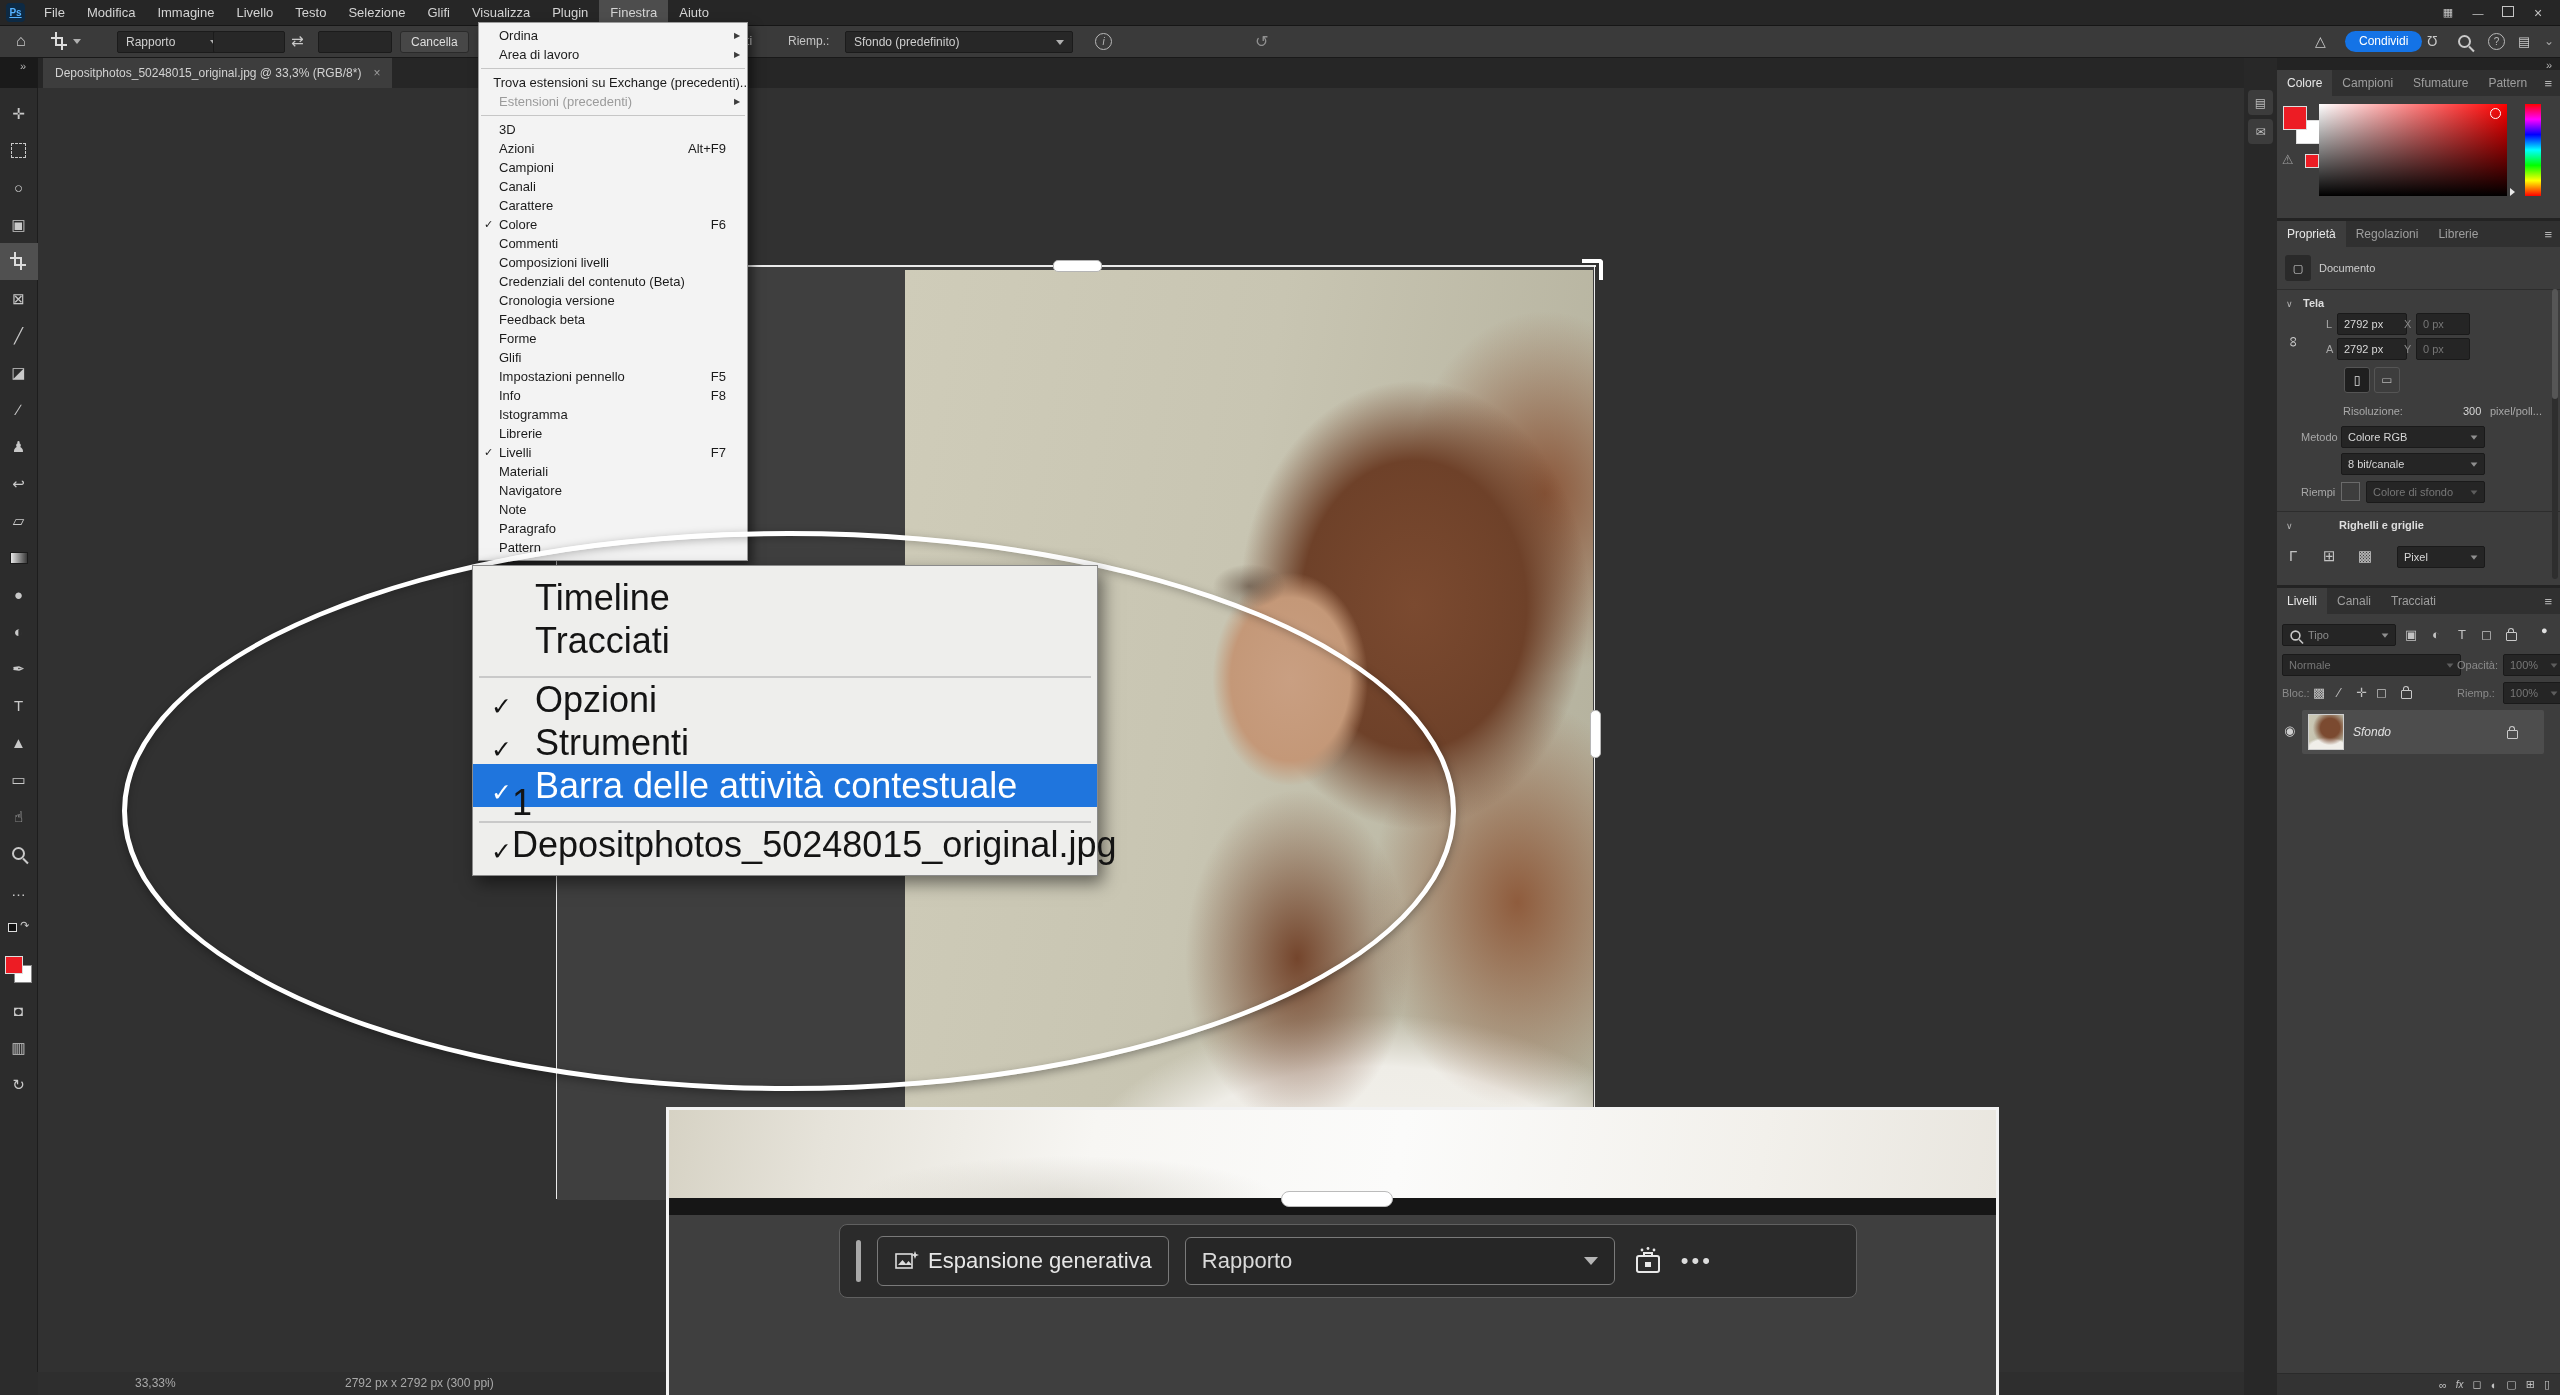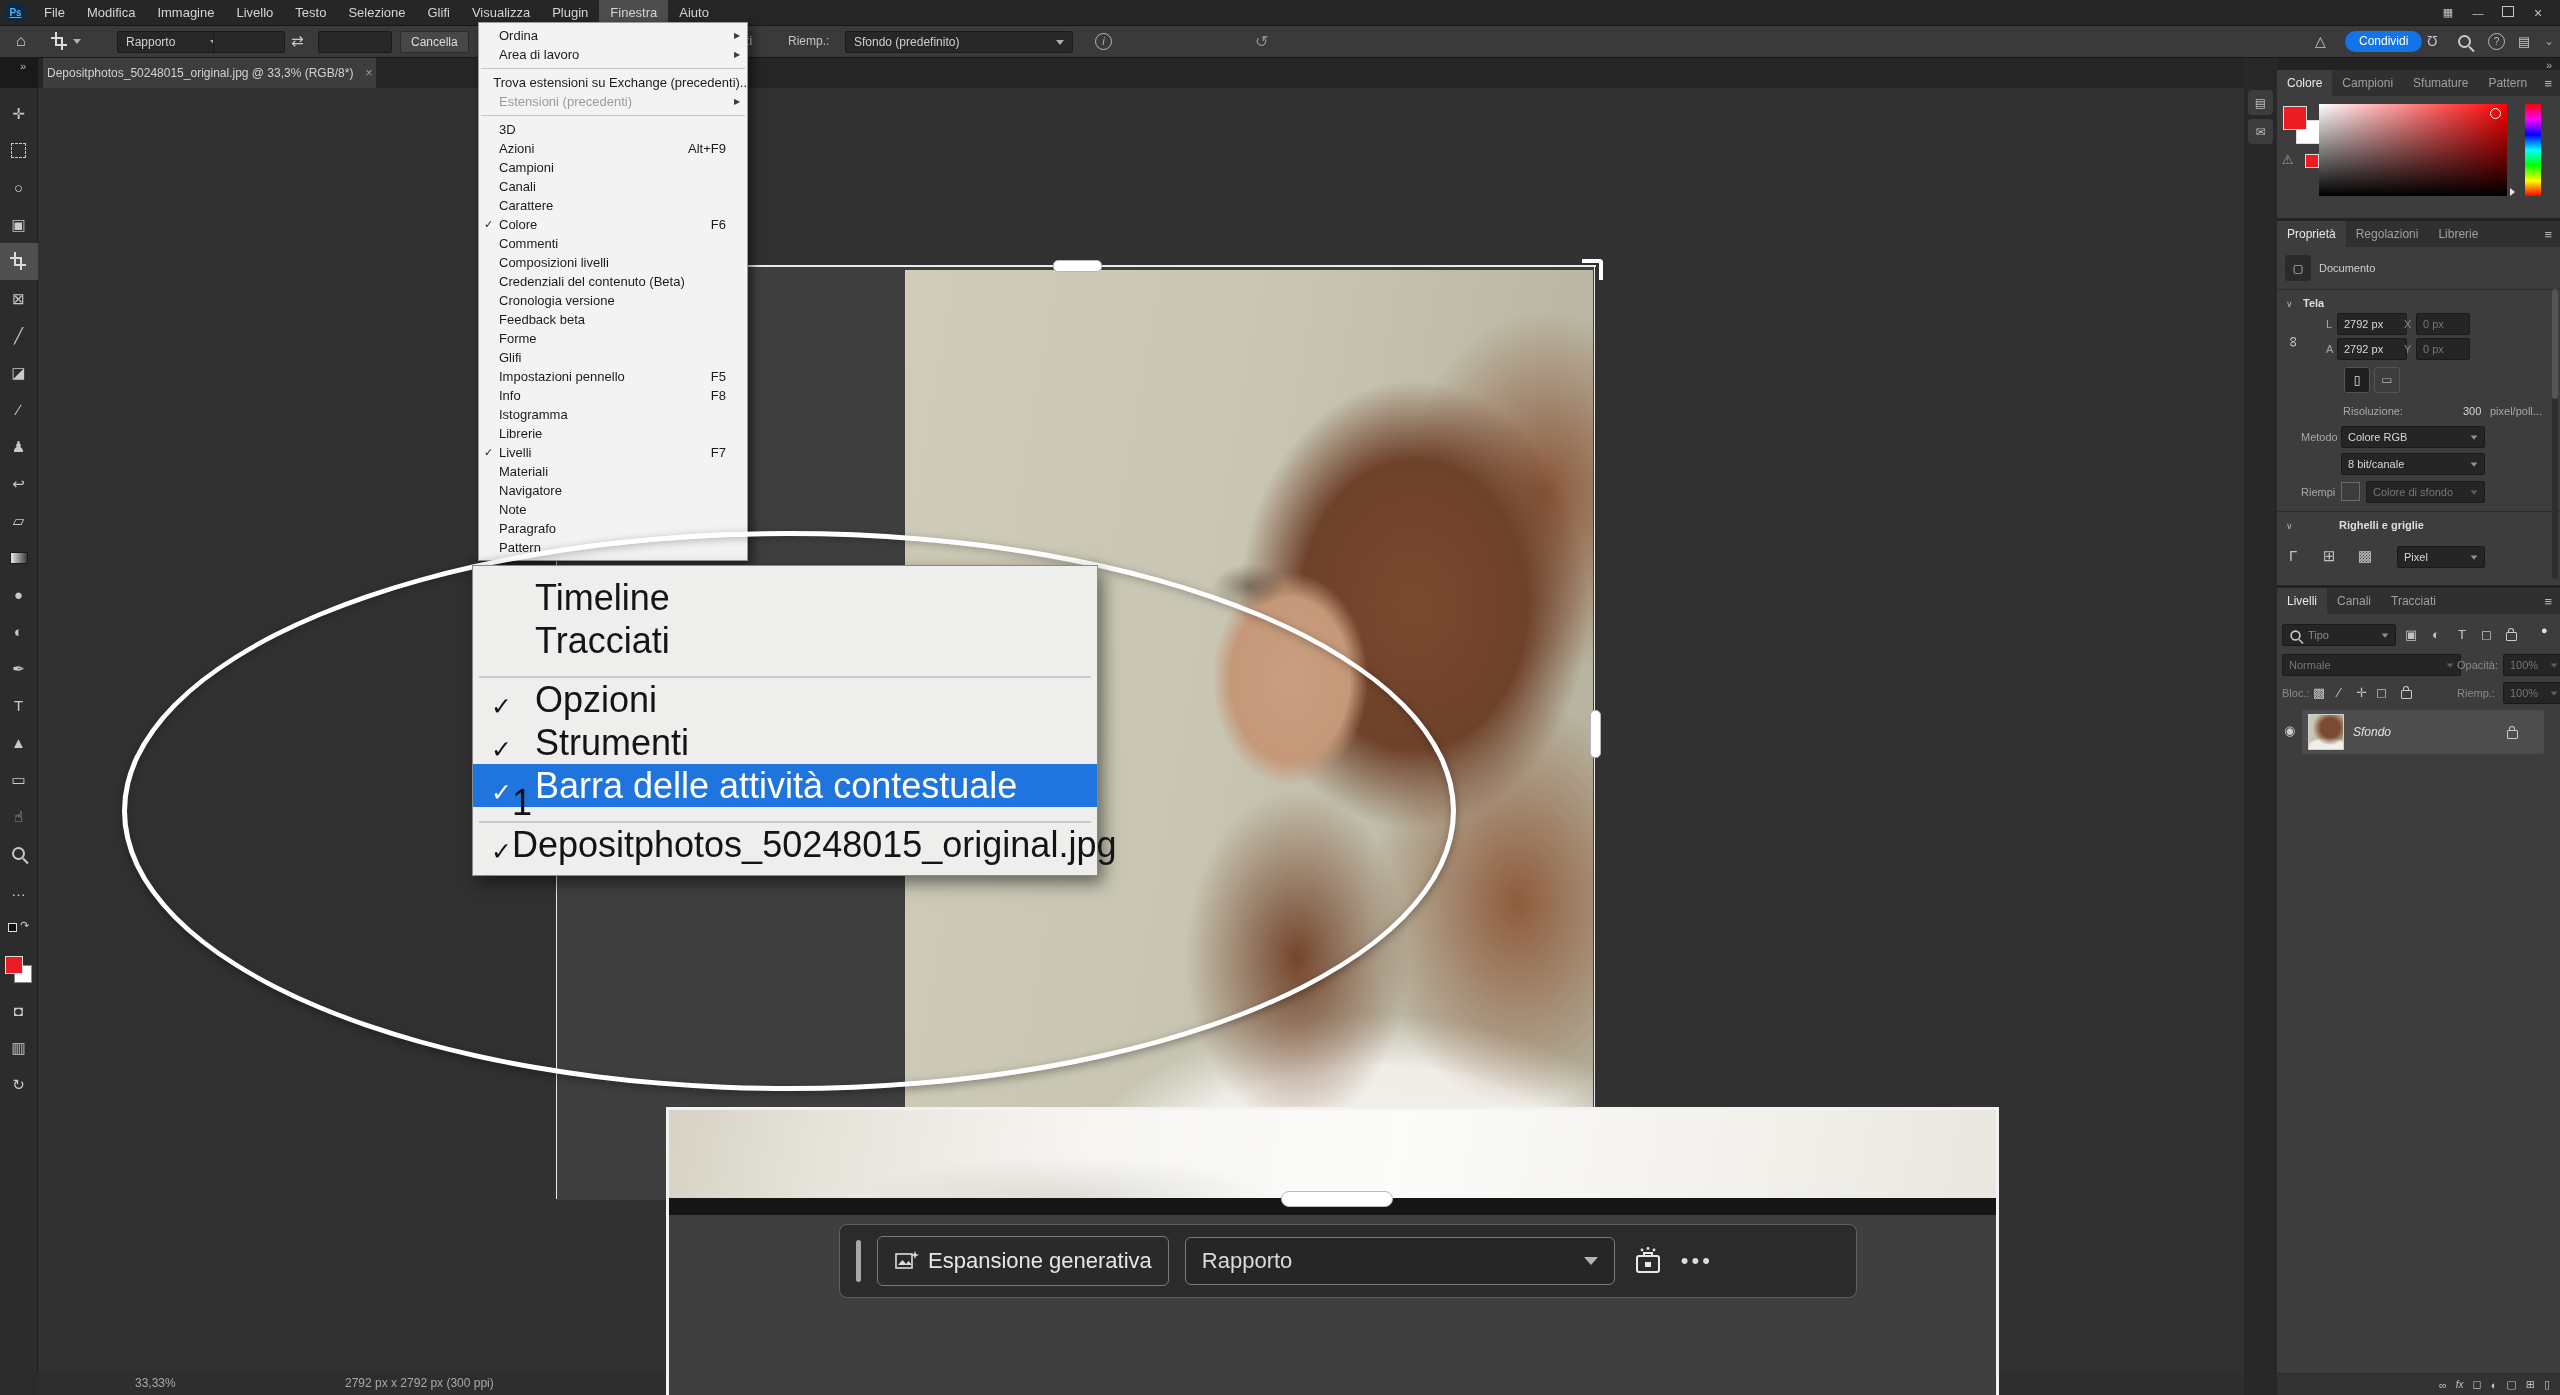--- a/index.html
+++ b/index.html
@@ -27,21 +27,21 @@
   .pill{background:var(--accent,#1473e6);color:#fff;border-radius:11px;height:21px;padding:0 14px;display:flex;align-items:center;font-size:12px;}
   .icircle{width:15px;height:15px;border:1px solid #b9b9b9;border-radius:50%;color:#b9b9b9;
            display:flex;align-items:center;justify-content:center;font-size:10px;font-style:italic;}
   .mag-icon{width:9px;height:9px;border:2px solid #c9c9c9;border-radius:50%;position:relative;display:inline-block;}
   .mag-icon::after{content:"";position:absolute;width:7px;height:2px;background:#c9c9c9;transform:rotate(45deg);right:-6px;bottom:-4px;}
   .checkbox{width:11px;height:11px;border:1px solid #9a9a9a;border-radius:2px;display:inline-block;background:#2c2c2c;}
 
   #tabbar{position:absolute;left:38px;top:57px;width:2206px;height:31px;background:#262626;z-index:5;}
   .dock-collapse{position:absolute;left:-18px;top:3px;font-size:11px;color:#b5b5b5;}
   .doc-tab{position:absolute;left:5px;top:0;height:31px;background:#3d3d3d;display:flex;align-items:center;
-           padding:0 4px;font-size:12px;color:#d2d2d2;gap:12px;}
+           padding:0 12px;font-size:12px;color:#d2d2d2;gap:12px;}
   .doc-tab .close{color:#9c9c9c;font-size:12px;}
 
   
   #toolbar{position:absolute;left:0;top:88px;width:38px;height:1284px;background:#2c2c2c;
            border-right:1px solid #1d1d1d;z-index:6;display:flex;flex-direction:column;align-items:center;padding-top:7px;box-sizing:border-box;}
   .tool{width:38px;height:37px;display:flex;align-items:center;justify-content:center;color:#c9c9c9;font-size:15px;position:relative;}
   .tool.active{background:#505050;}
   .tool.k-marquee .tico{width:13px;height:13px;border:1.5px dashed #c9c9c9;}
   .tool.k-gradient .tico{width:16px;height:10px;background:linear-gradient(90deg,#e6e6e6,#3a3a3a);border:1px solid #1b1b1b;}
   .tool.k-mag .tico{width:9px;height:9px;border:2px solid #c9c9c9;border-radius:50%;position:relative;}

